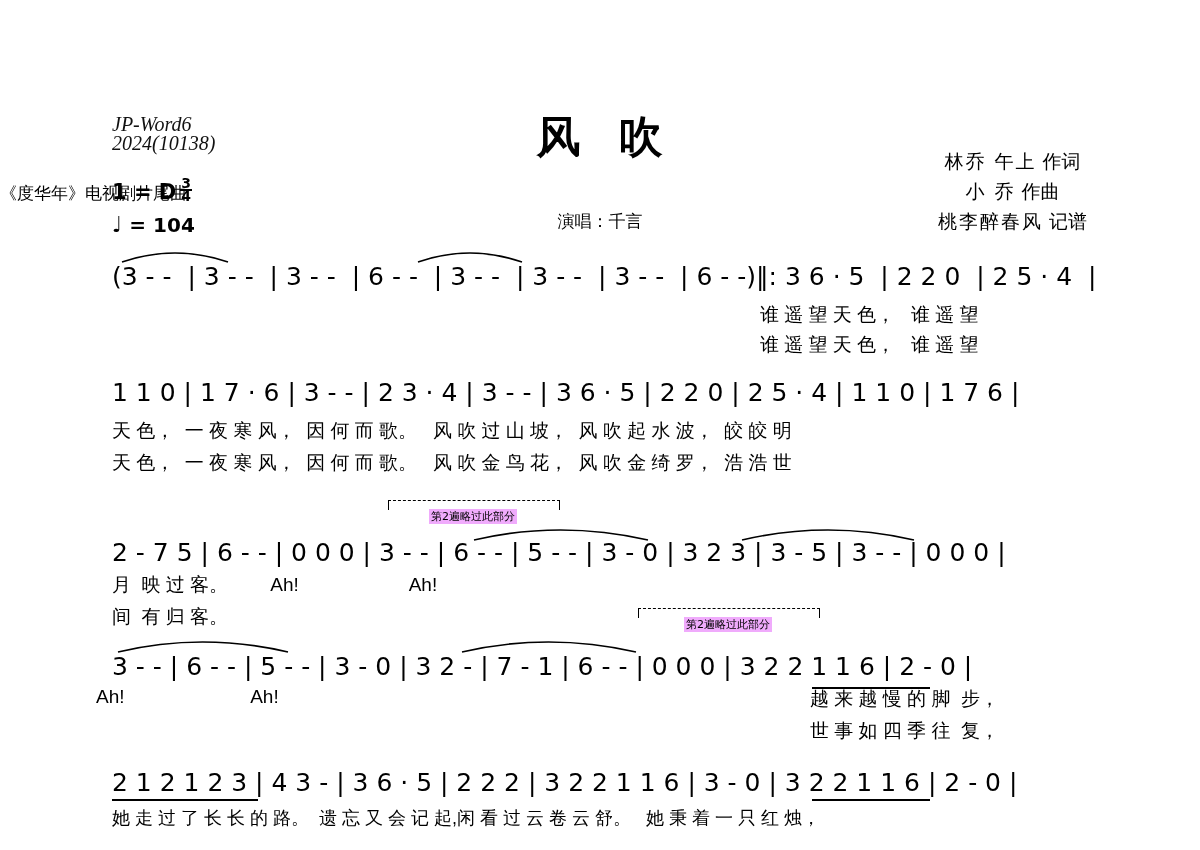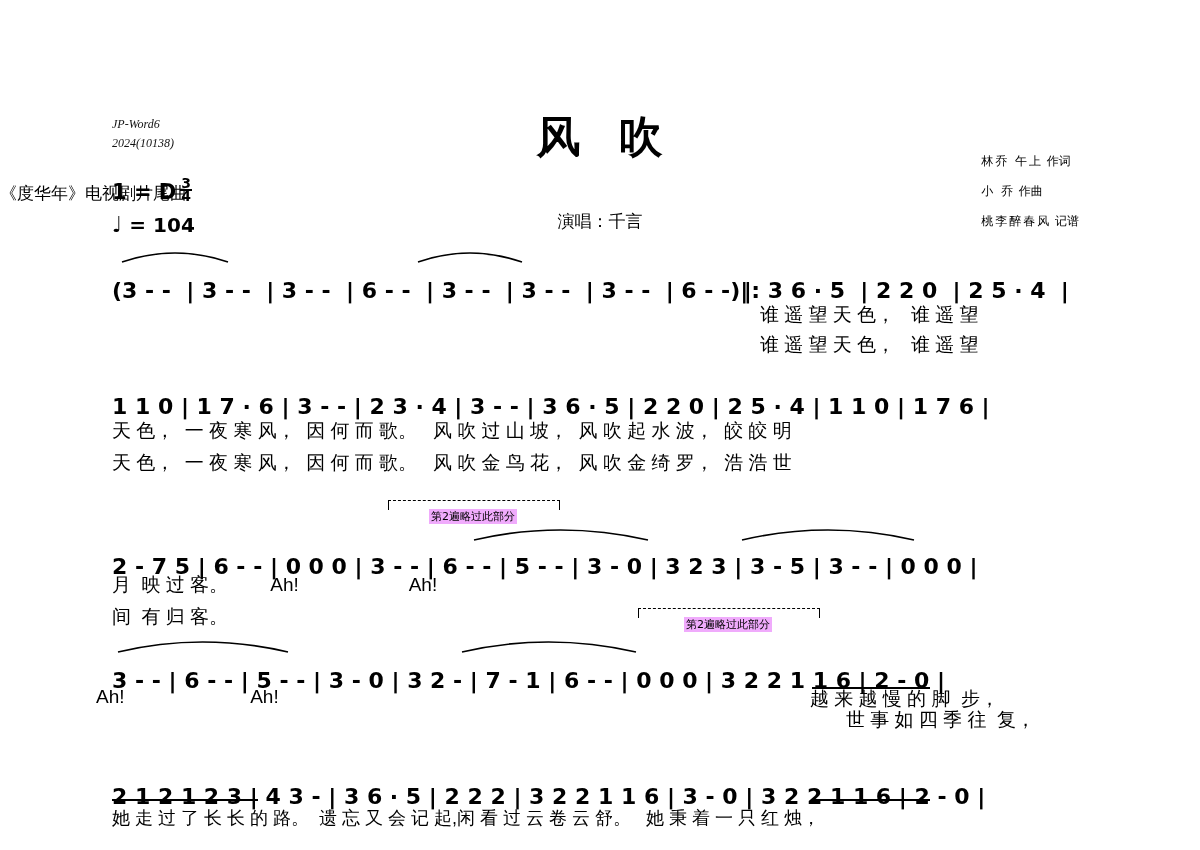--- a/index.html
+++ b/index.html
@@ -22,21 +22,21 @@
     height: 850px;
   }
 
   
   .doc-id {
     position: absolute;
     left: 112px;
     top: 115px;
     font-family: "Liberation Serif", serif;
     font-style: italic;
-    font-size: 12px;
+    font-size: 20px;
     line-height: 19px;
     color: #111;
   }
   .title {
     position: absolute;
     left: 0; right: 1px;
     top: 108px;
     text-align: center;
     font-family: "DejaVu Sans", sans-serif;
     font-weight: bold;
@@ -58,25 +58,25 @@
     position: absolute;
     left: 0; right: 0;
     top: 210px;
     text-align: center;
     font-family: Liberation Sans, sans-serif;
     font-size: 17px;
     color: #000;
   }
   .credits {
     position: absolute;
-    right: 121px;
+    right: 113px;
     top: 146px;
-    text-align: left;
-    font-family: "DejaVu Sans", sans-serif;
-    font-size: 12px;
+    text-align: center;
+    font-family: "DejaVu Sans", sans-serif;
+    font-size: 19px;
     line-height: 30px;
     white-space: nowrap;
   }
   .credits .row { display: block; }
   .credits .nm { letter-spacing: 2px; }
 
   
   .key {
     position: absolute;
     left: 112px;
@@ -104,25 +104,24 @@
     font-size: 20px;
     font-weight: bold;
     white-space: nowrap;
   }
   .tempo .note { font-size: 22px; }
 
   
   .system { position: absolute; left: 0; width: 1200px; }
   .notes {
     font-family: "DejaVu Sans", sans-serif;
-    font-size: 22px;
-    font-weight: bold;
+    font-size: 25px;
+    font-weight: normal;
     white-space: pre;
     letter-spacing: 0px;
-    margin-top: 16px;
   }
   .lyrics {
     font-family: Liberation Sans, sans-serif;
     font-size: 19px;
     white-space: pre;
   }
   .lyrics.small { font-size: 18px; }
 
   
   .bracket {
@@ -205,21 +204,21 @@
   <div class="system" style="top:538px;">
     <div class="notes" style="position:absolute; left:112px; top:0;">2 - 7 5 | 6 - - | 0 0 0 | 3 - - | 6 - - | 5 - - | 3 - 0 | 3 2 3 | 3 - 5 | 3 - - | 0 0 0 |</div>
     <div class="lyrics" style="position:absolute; left:112px; top:34px;">月  映 过 客。        Ah!                     Ah!</div>
     <div class="lyrics" style="position:absolute; left:112px; top:66px;">间  有 归 客。</div>
   </div>
 
   <div class="system" style="top:652px;">
     <div class="notes" style="position:absolute; left:112px; top:0;">3 - - | 6 - - | 5 - - | 3 - 0 | 3 2 - | 7 - 1 | 6 - - | 0 0 0 | 3 2 2 1 1 6 | 2 - 0 |</div>
     <div class="lyrics" style="position:absolute; left:96px; top:34px;">Ah!                        Ah!</div>
     <div class="lyrics" style="position:absolute; left:810px; top:34px;">越 来 越 慢 的 脚  步，</div>
-    <div class="lyrics" style="position:absolute; left:810px; top:55px;margin-left:36px;">世 事 如 四 季 往  复，</div>
+    <div class="lyrics" style="position:absolute; left:810px; top:66px;">世 事 如 四 季 往  复，</div>
   </div>
 
   <div class="system" style="top:768px;">
     <div class="notes" style="position:absolute; left:112px; top:0;">2 1 2 1 2 3 | 4 3 - | 3 6 · 5 | 2 2 2 | 3 2 2 1 1 6 | 3 - 0 | 3 2 2 1 1 6 | 2 - 0 |</div>
     <div class="lyrics small" style="position:absolute; left:112px; top:38px;">她 走 过 了 长 长 的 路。  遗 忘 又 会 记 起,闲 看 过 云 卷 云 舒。   她 秉 着 一 只 红 烛，</div>
   </div>
 
   <div class="bracket" style="left:388px; top:500px; width:170px;">
     <div class="line" style="width:170px;"></div>
     <div class="lbl">第2遍略过此部分</div>

